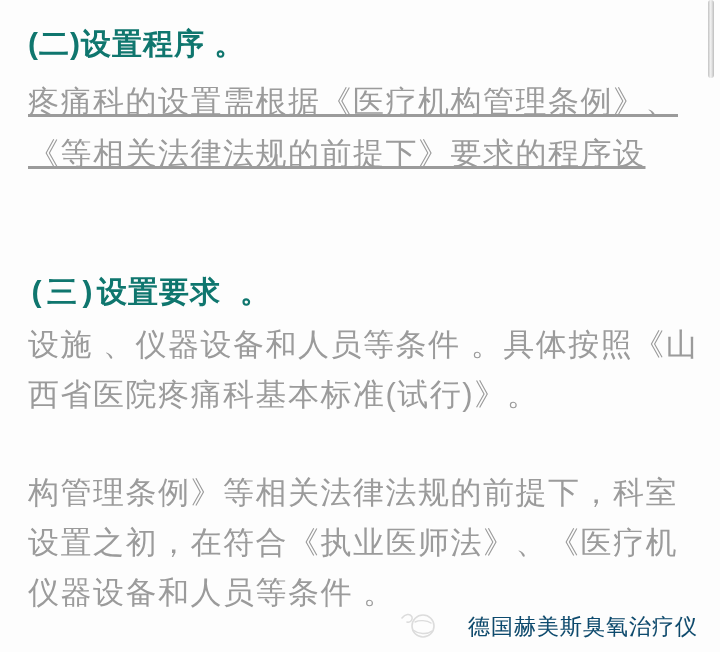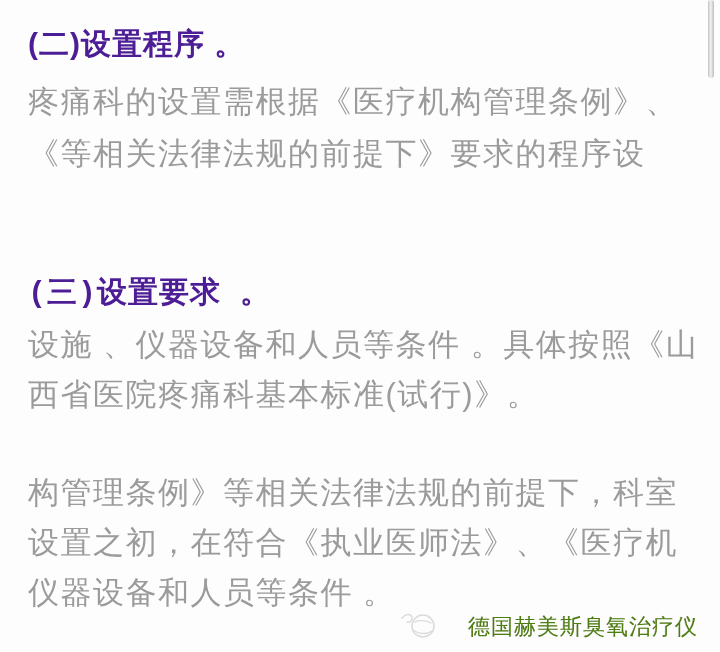--- a/index.html
+++ b/index.html
@@ -23,50 +23,50 @@
   }
   .content {
     position: absolute;
     left: 28px;
     right: 24px;
     top: 0;
   }
   .doc-heading {
     font-size: 30px;
     font-weight: bold;
-    color: #4c1d95;
+    color: #0f766e;
     letter-spacing: 1px;
     line-height: 36px;
   }
   .heading-1 { position: absolute; left: 0; top: 26px; }
   .heading-2 { position: absolute; left: 0; top: 276px; font-family: Liberation Mono, monospace; }
   .doc-paragraph { position: absolute; left: 0; }
   .para-1 { top: 76px; }
   .para-2 { top: 320px; }
   .para-3 { top: 468px; }
   .doc-line {
     font-size: 31px;
     color: #9b9b9b;
     line-height: 50px;
     letter-spacing: 1.5px;
     white-space: nowrap;
   }
-  .para-1 .doc-line { line-height: 52px; }
+  .para-1 .doc-line { line-height: 52px; text-decoration: underline; }
   .watermark {
     position: absolute;
     right: 22px;
     top: 610px;
     display: flex;
     align-items: center;
     gap: 6px;
   }
   .watermark-label {
     font-size: 22px;
     letter-spacing: 1px;
-    color: #4d7c0f;
+    color: #0c4a6e;
     text-shadow: 1px 1px 0 #ffffff, -0.5px -0.5px 0 #cfcfcf;
     white-space: nowrap;
     margin-left: 23px;
   }
   .watermark-icon { width: 40px; height: 34px; flex: 0 0 auto; }
 </style>
 </head>
 <body>
 
 <div class="page">

